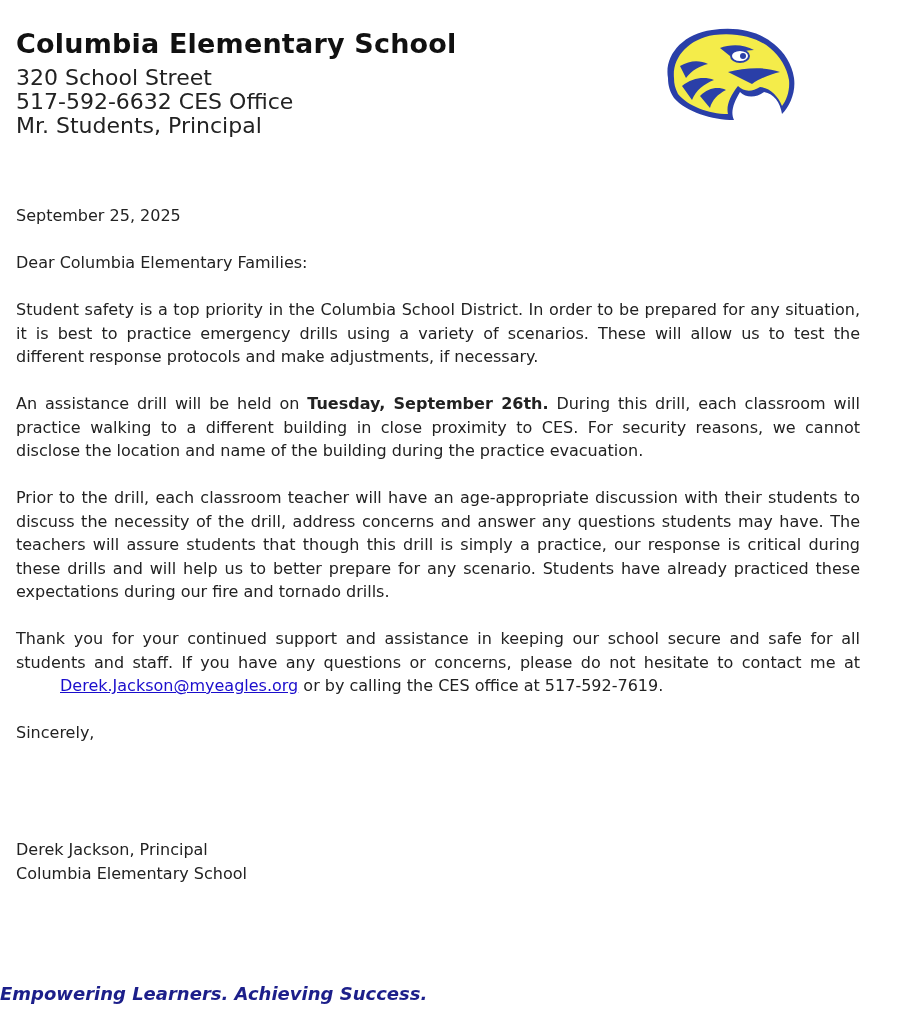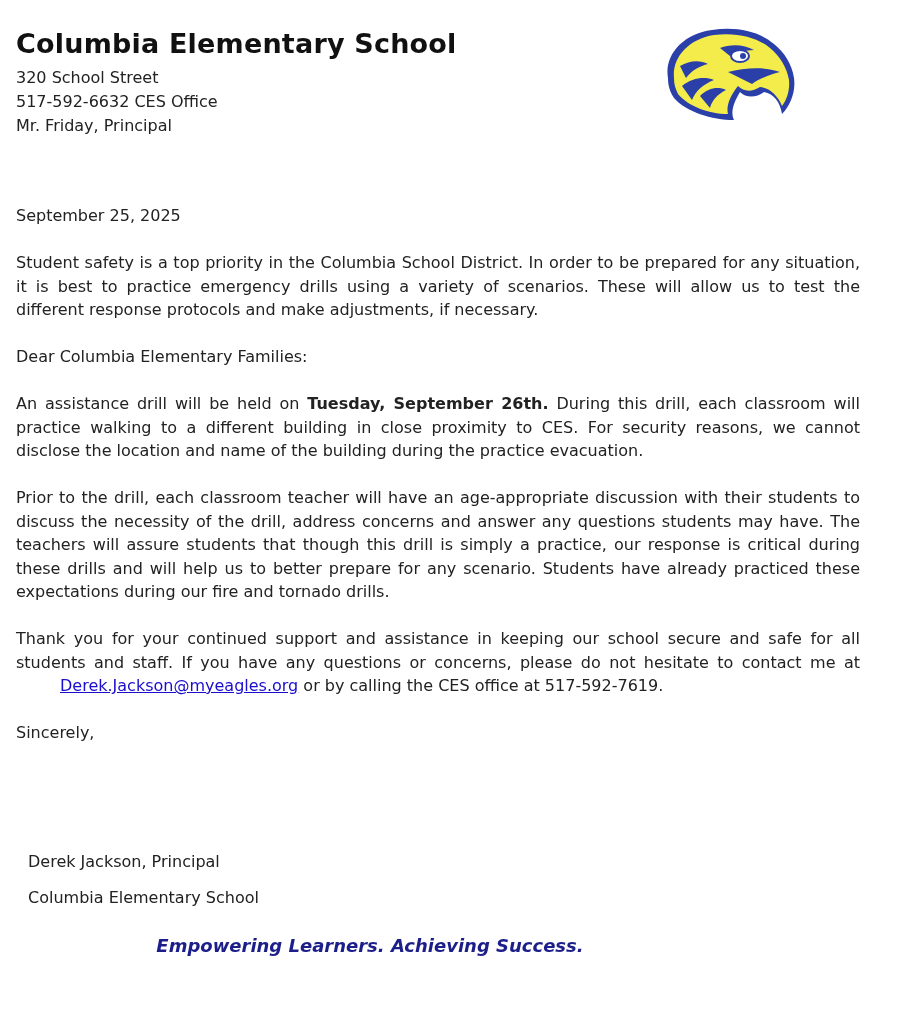--- a/index.html
+++ b/index.html
@@ -5,45 +5,45 @@
     html, body { margin: 0; padding: 0; background: #ffffff; }
     body {
       width: 901px; height: 1024px; position: relative; overflow: hidden;
       font-family: "DejaVu Sans", sans-serif; color: #1a1a1a;
     }
     .letterhead { position: absolute; left: 16px; top: 26px; }
     .school-name {
       font-size: 27px; font-weight: bold; letter-spacing: 0.2px; color: #111;
       margin: 0 0 4px 0; line-height: 36px;
     }
-    .addr-line { font-size: 16px; line-height: 24px; color: #222; }
+    .addr-line { font-size: 22px; line-height: 24px; color: #222; }
     .logo { position: absolute; left: 660px; top: 26px; width: 138px; height: 96px; }
     .body-text {
       position: absolute; left: 16px; top: 204px; width: 844px;
       font-size: 16px; line-height: 23.5px; color: #222;
     }
     .para { margin: 0 0 23.5px 0; text-align: justify; }
     .date { margin-bottom: 23.5px; }
     .bold { font-weight: bold; }
     a.email { color: #1a0dcc; text-decoration: underline; margin-left: 44px; }
     .sig-gap { height: 70px; }
-    .sig-line { margin: 12px; }
+    .sig-line { margin: 0; }
     .tagline {
-      position: absolute; left: 0; width: 740px; top: 935px; text-align: center;
+      position: absolute; left: 0; width: 740px; top: 983px; text-align: left;
       font-style: italic; font-weight: bold; font-size: 18px; color: #1c1f8a;
     }
   </style>
 </head>
 <body>
 
 <div class="letterhead">
   <h1 class="school-name">Columbia Elementary School</h1>
   <div class="addr-line">320 School Street</div>
   <div class="addr-line">517-592-6632 CES Office</div>
-  <div class="addr-line">Mr. Friday, Principal</div>
+  <div class="addr-line">Mr. Students, Principal</div>
 </div>
 
 <div class="logo">
   <svg width="138" height="96" viewBox="0 0 138 96">
 
     <path d="M8 52 C4 30 22 8 52 4 C78 0 100 6 114 18 C124 26 132 38 134 52 C136 66 130 80 122 88 C120 76 114 68 104 66 C96 72 86 72 80 66 C74 76 70 86 74 94 C52 94 26 86 14 72 C10 66 8 60 8 52 Z" fill="#2a3fa8"></path>
 
     <path d="M14 52 C12 32 28 13 54 9 C78 6 98 12 110 22 C120 30 127 42 129 54 C130 64 127 74 122 80 C118 70 110 62 100 61 C92 66 84 66 78 60 C70 70 66 80 68 88 C48 88 28 80 18 68 C15 62 14 58 14 52 Z" fill="#f4ec4a"></path>
 
     <path d="M20 40 C30 34 40 34 48 38 C40 40 32 44 26 52 Z" fill="#2a3fa8"></path>
@@ -54,22 +54,22 @@
 
     <path d="M60 22 C70 18 84 18 94 24 C86 24 78 26 70 30 Z" fill="#2a3fa8"></path>
 
     <ellipse cx="80" cy="30" rx="9" ry="6" fill="#ffffff" stroke="#2a3fa8" stroke-width="2"></ellipse>
     <circle cx="83" cy="30" r="3" fill="#2a3fa8"></circle>
   </svg>
 </div>
 
 <div class="body-text">
   <div class="date">September 25, 2025</div>
+  <p class="para">Dear Columbia Elementary Families:</p>
   <p class="para">Student safety is a top priority in the Columbia School District.  In order to be prepared for any situation, it is best to practice emergency drills using a variety of scenarios.  These will allow us to test the different response protocols and make adjustments, if necessary.</p>
-  <p class="para">Dear Columbia Elementary Families:</p>
   <p class="para"><span>An assistance drill will be held on </span><span class="bold">Tuesday, September 26th.</span><span> During this drill, each classroom will practice walking to a different building in close proximity to CES.  For security reasons, we cannot disclose the location and name of the building during the practice evacuation.</span></p>
   <p class="para">Prior to the drill, each classroom teacher will have an age-appropriate discussion with their students to discuss the necessity of the drill, address concerns and answer any questions students may have. The teachers will assure students that though this drill is simply a practice,  our response is critical during these drills and will help us to better prepare for any scenario.  Students have already practiced these expectations during our fire and tornado drills.</p>
   <p class="para"><span>Thank you for your continued support and assistance in keeping our school secure and safe for all students and staff.  If you have any questions or concerns, please do not hesitate to contact me at </span><a class="email" href="#">Derek.Jackson@myeagles.org</a><span> or by calling the CES office at 517-592-7619.</span></p>
   <p class="para">Sincerely,</p>
   <div class="sig-gap"></div>
   <p class="sig-line">Derek Jackson, Principal</p>
   <p class="sig-line">Columbia Elementary School</p>
 </div>
 
 <div class="tagline">Empowering Learners. Achieving Success.</div>

